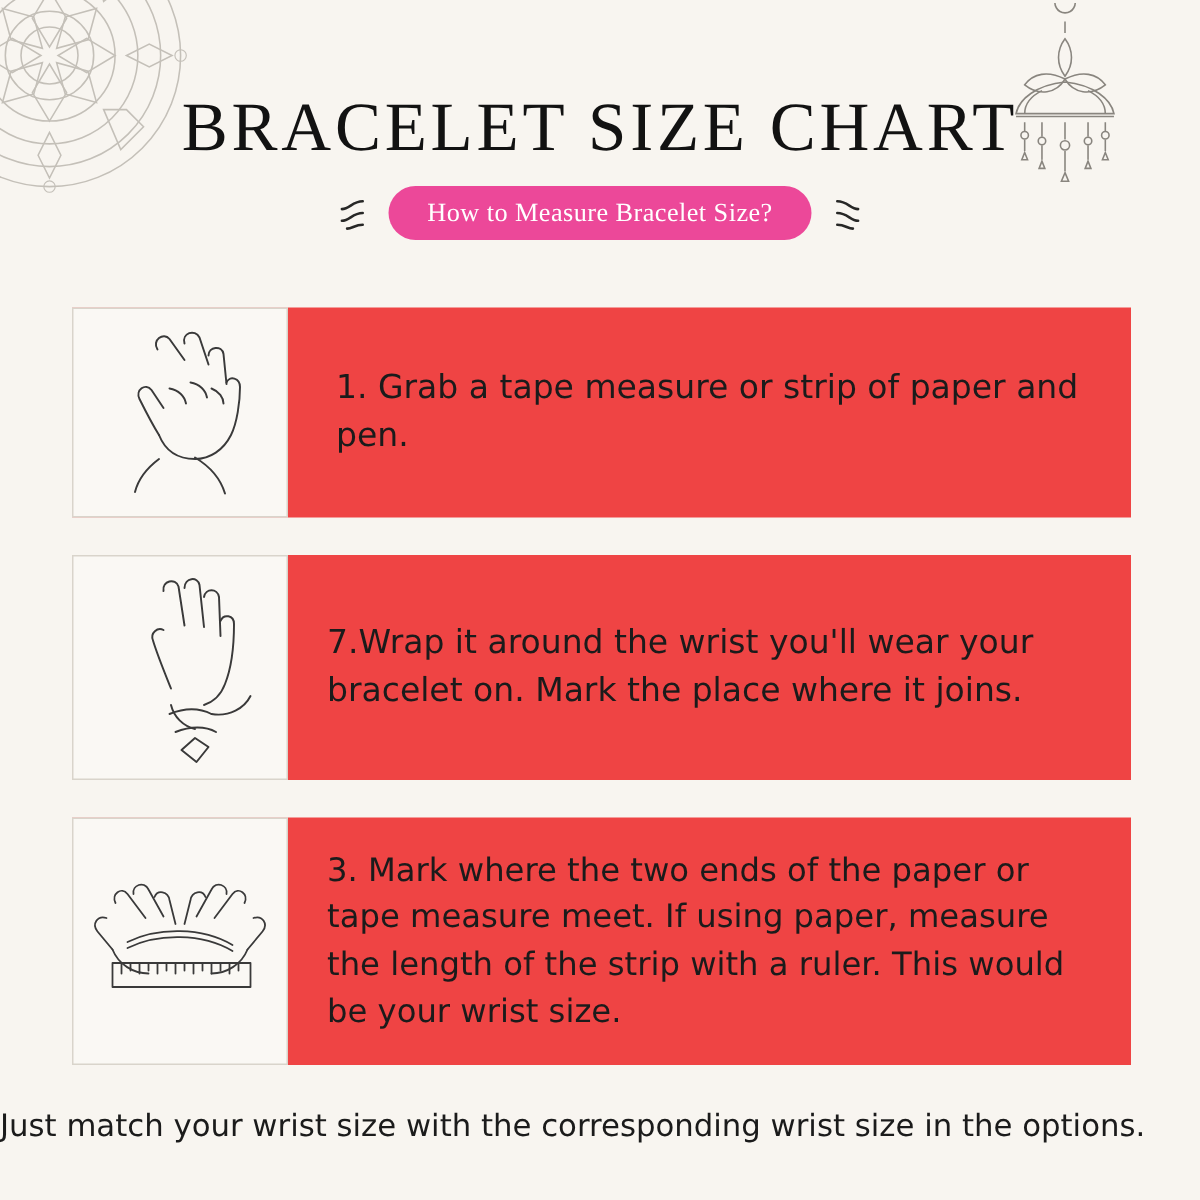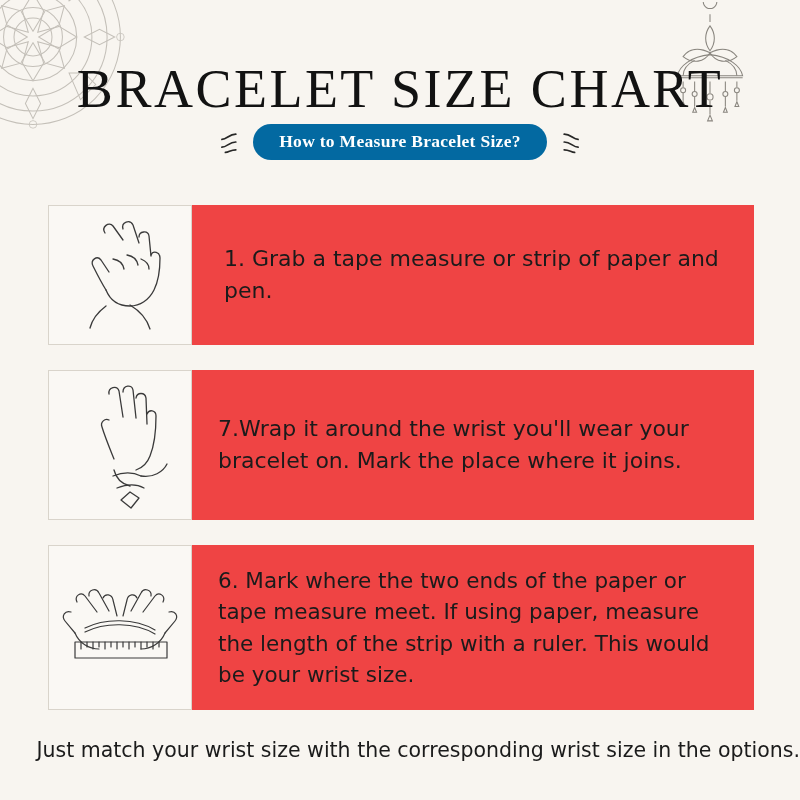--- a/index.html
+++ b/index.html
@@ -45,45 +45,45 @@
   }
 
   
   .title {
     position: absolute;
     top: 58px;
     left: 0;
     width: 800px;
     text-align: center;
     font-family: "Liberation Serif", serif;
-    font-size: 54px;
+    font-size: 46px;
     letter-spacing: 2.5px;
     color: #121212;
     font-weight: 400;
   }
 
   
   .subtitle-row {
     position: absolute;
     top: 124px;
     left: 0;
     width: 800px;
     display: flex;
     align-items: center;
     justify-content: center;
     gap: 12px;
   }
   .pill {
-    background: #0369a1;
+    background: #ec4899;
     color: #ffffff;
     border-radius: 20px;
     padding: 7px 26px 8px 26px;
     font-family: "Liberation Serif", serif;
     font-size: 17.5px;
-    font-weight: 700;
+    font-weight: 400;
     letter-spacing: 0.3px;
     white-space: nowrap;
   }
   .flourish {
     width: 26px;
     height: 26px;
     opacity: 0.9;
   }
 
   
@@ -129,21 +129,21 @@
 
   .step-1 .step-text { padding-left: 32px; }
   .step-3 .step-text { font-size: 21.5px; }
 
   
   .footer {
     position: absolute;
     bottom: 38px;
     left: 0;
     width: 800px;
-    text-align: right;
+    text-align: left;
     font-size: 20.5px;
     color: #1b1b1b;
     font-family: "DejaVu Sans", sans-serif;
   }
 </style>
 </head>
 <body>
 
 <div id="page">
 
@@ -290,20 +290,20 @@
             <path d="M110 65 c-4 10 -14 16 -24 16"></path>
 
             <rect x="20" y="74" width="92" height="16"></rect>
             <path d="M26 74 v7 M32 74 v5 M38 74 v7 M44 74 v5 M50 74 v7 M56 74 v5 M62 74 v7 M68 74 v5 M74 74 v7 M80 74 v5 M86 74 v7 M92 74 v5 M98 74 v7 M104 74 v5"></path>
 
             <path d="M30 60 c20 -10 50 -10 70 2"></path>
             <path d="M30 64 c20 -10 50 -10 70 2"></path>
           </g>
         </svg>
       </div>
-      <div class="step-text">6. Mark where the two ends of the paper or tape measure meet. If using paper, measure the length of the strip with a ruler. This would be your wrist size.</div>
+      <div class="step-text">3. Mark where the two ends of the paper or tape measure meet. If using paper, measure the length of the strip with a ruler. This would be your wrist size.</div>
     </div>
 
   </div>
 
   <div class="footer">Just match your wrist size with the corresponding wrist size in the options.</div>
 
 </div>
 
 </body></html>

